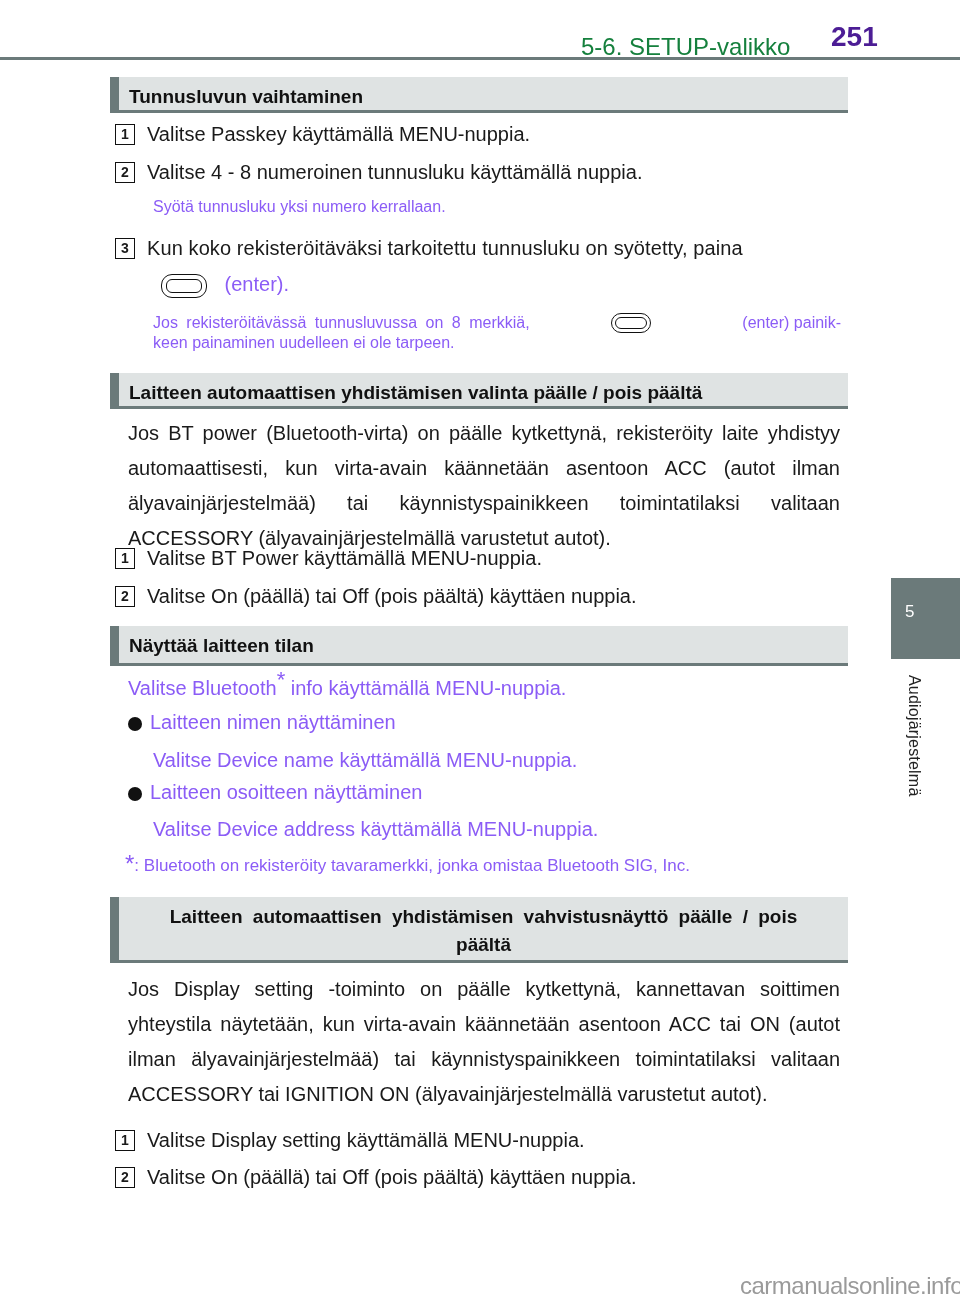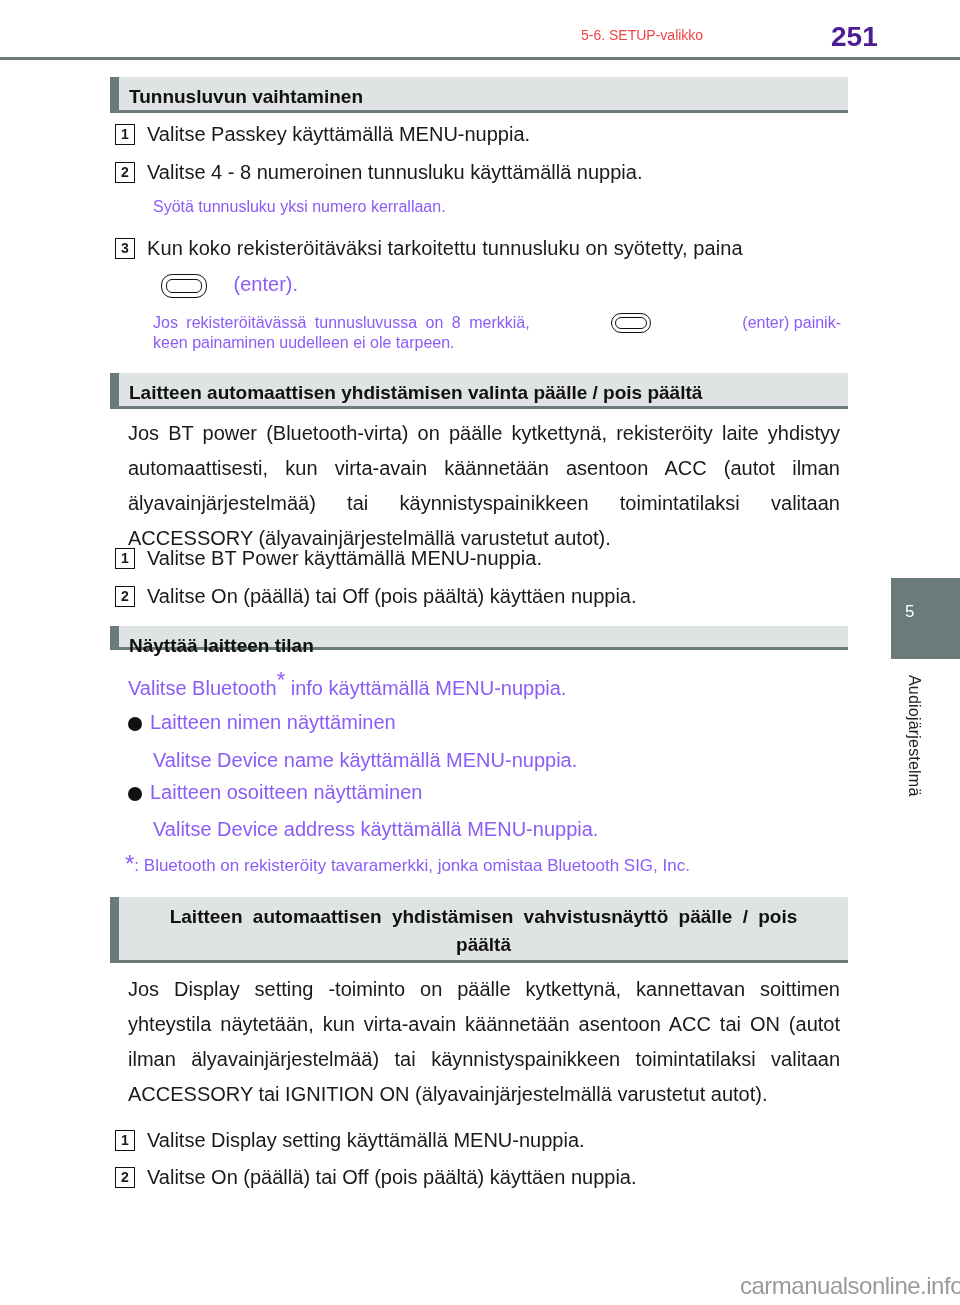--- a/index.html
+++ b/index.html
@@ -1,17 +1,17 @@
 <!DOCTYPE html>
 <html><head>
 <meta charset="utf-8">
 <style>
   html, body { margin:0; padding:0; background:#ffffff; }
   body { width:960px; height:1305px; position:relative; overflow:hidden; font-family:"Liberation Sans", sans-serif; color:#1a1a1a; }
-  .hdr-section { position:absolute; left:581px; top:27px; font-size:14px; color:#ef4444; }
+  .hdr-section { position:absolute; left:581px; top:33px; font-size:24px; color:#15803d; }
   .hdr-page { position:absolute; left:831px; top:21px; font-size:28px; font-weight:bold; color:#4c1d95; }
   .hdr-rule { position:absolute; left:0; top:57px; width:960px; height:3px; background:#6b7a7a; }
   .side-tab { position:absolute; left:891px; top:578px; width:69px; height:81px; background:#6b7a7a; color:#fff; font-size:17px; }
   .side-tab span { position:absolute; left:14px; top:24px; }
   .side-label { position:absolute; left:905px; top:675px; writing-mode:vertical-rl; font-size:16px; color:#222; letter-spacing:0.2px; }
   .sec { position:absolute; left:110px; width:738px; background:#dfe3e3; border-left:9px solid #6b7a7a; border-bottom:3px solid #6b7a7a; box-sizing:border-box; }
   .sec-title { font-weight:bold; font-size:19px; color:#111; padding:6px 10px 0 10px; line-height:28px; }
   .step { position:absolute; left:115px; font-size:20px; line-height:24px; display:flex; align-items:center; }
   .num { display:inline-block; width:20px; height:21px; border:1.5px solid #111; box-sizing:border-box; font-size:14px; font-weight:bold; text-align:center; line-height:19px; margin-right:12px; }
   .txt { position:absolute; font-size:20px; line-height:24px; color:#8b5cf6; }
@@ -48,21 +48,21 @@
   <span class="num">2</span>
   <span>Valitse 4 - 8 numeroinen tunnusluku käyttämällä nuppia.</span>
 </div>
 <div class="txt small" style="left:153px;top:197px;">Syötä tunnusluku yksi numero kerrallaan.</div>
 <div class="step" style="top:236px;">
   <span class="num">3</span>
   <span style="letter-spacing:0.1px;text-align:center;">Kun koko rekisteröitäväksi tarkoitettu tunnusluku on syötetty, paina</span>
 </div>
 <div class="txt" style="left:161px;top:272px;">
   <span class="enter-icon"></span>
-  <span style="margin-left:21px;">(enter).</span>
+  <span style="margin-left:12px;">(enter).</span>
 </div>
 <div class="txt small" style="left:153px;top:313px;width:688px;">
   <div style="display:flex;justify-content:space-between;align-items:center;">
     <span style="word-spacing:4px;">Jos rekisteröitävässä tunnusluvussa on 8 merkkiä,</span>
     <span class="enter-icon sm" style="margin-left:14px;"></span>
     <span style="margin-left:24px;">(enter) painik-</span>
   </div>
   <div>keen painaminen uudelleen ei ole tarpeen.</div>
 </div>
 
@@ -72,21 +72,21 @@
 <div class="para" style="top:416px;">Jos BT power (Bluetooth-virta) on päälle kytkettynä, rekisteröity laite yhdistyy automaattisesti, kun virta-avain käännetään asentoon ACC (autot ilman älyavainjärjestelmää) tai käynnistyspainikkeen toimintatilaksi valitaan ACCESSORY (älyavainjärjestelmällä varustetut autot).</div>
 <div class="step" style="top:546px;">
   <span class="num">1</span>
   <span>Valitse BT Power käyttämällä MENU-nuppia.</span>
 </div>
 <div class="step" style="top:584px;">
   <span class="num">2</span>
   <span>Valitse On (päällä) tai Off (pois päältä) käyttäen nuppia.</span>
 </div>
 
-<div class="sec" style="top:626px;height:24px;">
+<div class="sec" style="top:626px;height:40px;">
   <div class="sec-title">Näyttää laitteen tilan</div>
 </div>
 <div class="txt" style="left:128px;top:676px;">
   <span>Valitse Bluetooth</span><sup>*</sup><span> info käyttämällä MENU-nuppia.</span>
 </div>
 <div class="txt" style="left:128px;top:710px;">
   <span class="bullet"></span><span>Laitteen nimen näyttäminen</span>
 </div>
 <div class="txt" style="left:153px;top:748px;">Valitse Device name käyttämällä MENU-nuppia.</div>
 <div class="txt" style="left:128px;top:780px;">

